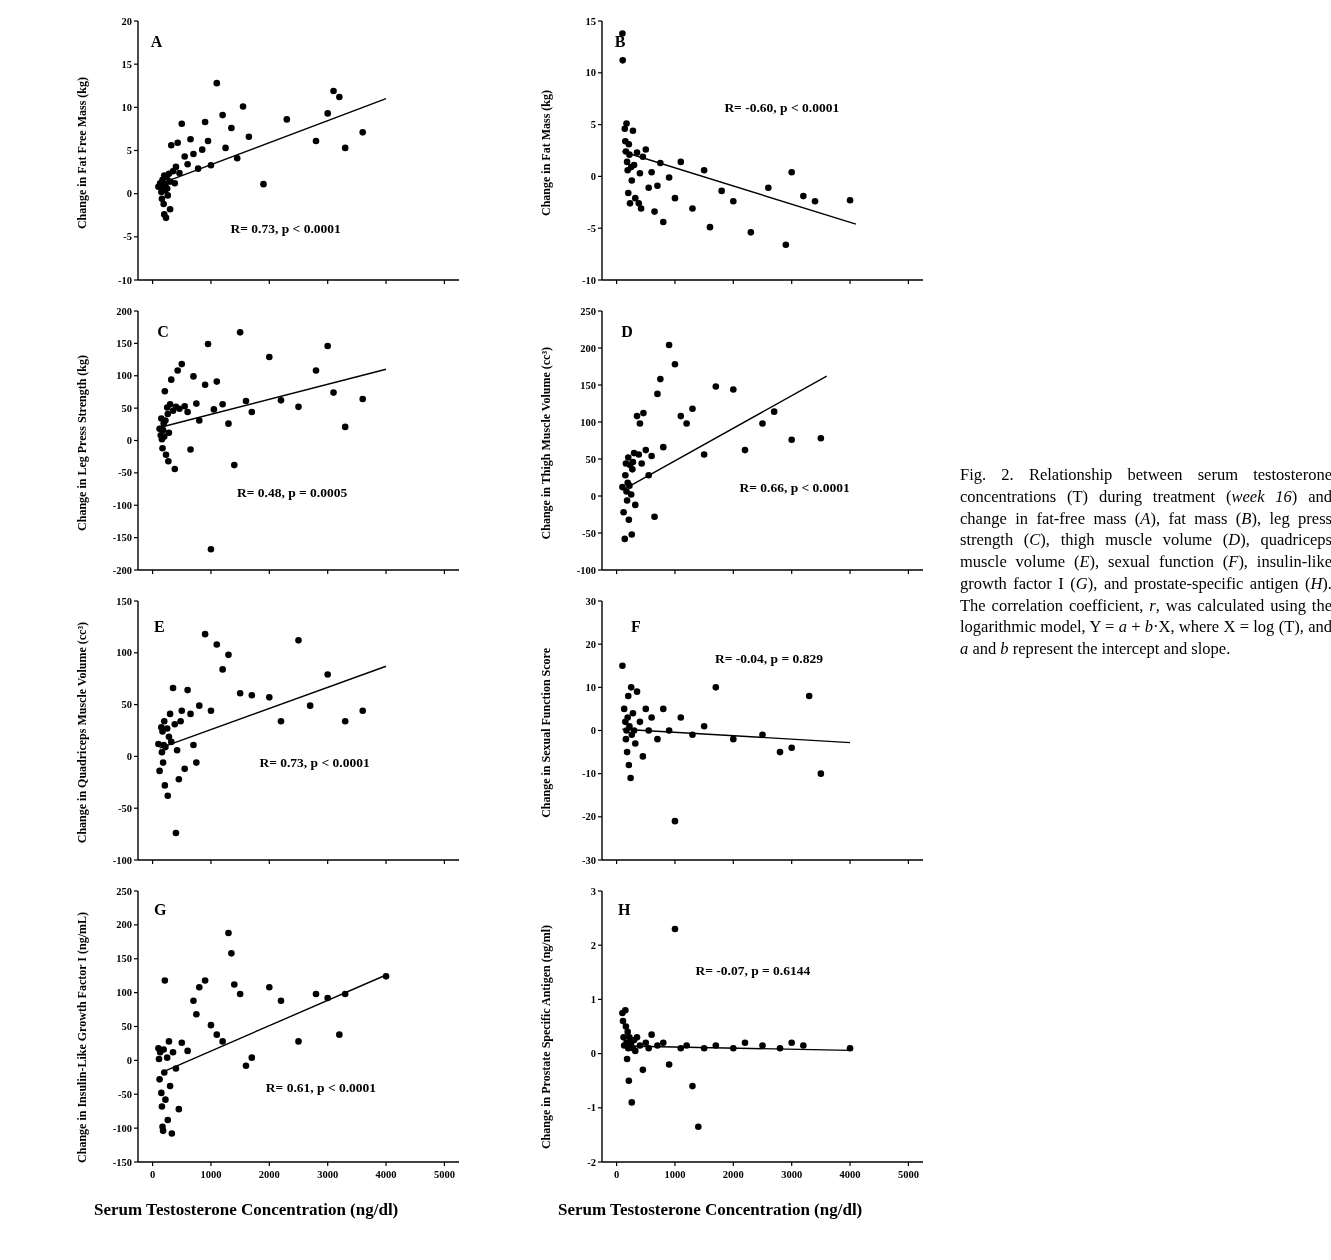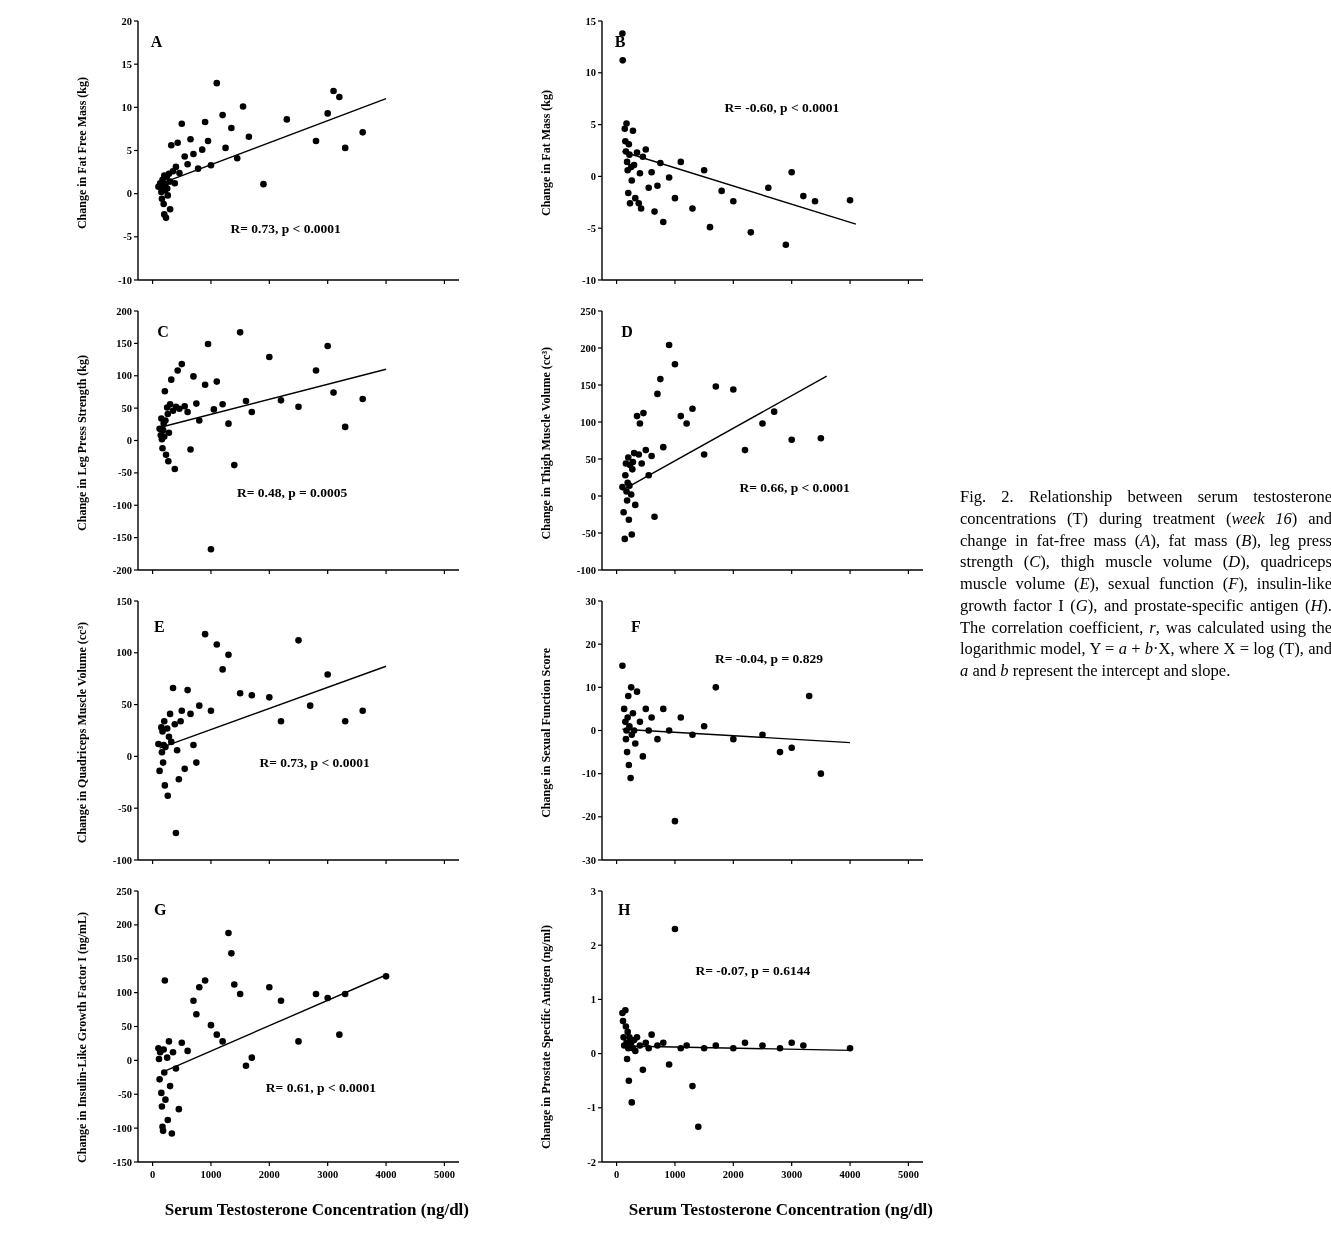--- a/index.html
+++ b/index.html
@@ -7,22 +7,22 @@
   #col-left{position:absolute;left:70px;top:12px;}
   #col-mid{position:absolute;left:534px;top:12px;}
   .chart-block{display:flex;align-items:stretch;margin-bottom:8px;}
   .ylabel-box{width:24px;display:flex;align-items:center;justify-content:center;}
   .ylabel{writing-mode:vertical-rl;transform:rotate(180deg);font-family:"Liberation Serif",serif;font-weight:bold;font-size:12px;white-space:nowrap;text-align:center;}
   svg{display:block;}
   svg text{fill:#000;}
   .tick{font-family:"Liberation Serif",serif;font-weight:bold;font-size:10.5px;}
   .panel-letter{font-family:"Liberation Serif",serif;font-weight:bold;font-size:16px;}
   .annotation{font-family:"Liberation Serif",serif;font-weight:bold;font-size:13.5px;}
-  .axis-title{font-family:"Liberation Serif",serif;font-weight:bold;font-size:17px;text-align:right;margin-top:6px;margin-left:24px;}
-  #caption-box{position:absolute;left:960px;top:486px;width:372px;font-size:16.5px;line-height:1.32;text-align:justify;}
+  .axis-title{font-family:"Liberation Serif",serif;font-weight:bold;font-size:17px;text-align:left;margin-top:6px;margin-left:24px;}
+  #caption-box{position:absolute;left:960px;top:464px;width:372px;font-size:16.5px;line-height:1.32;text-align:justify;}
 </style>
 </head>
 <body>
 
 <div id="figure">
 
   <div id="col-left">
     <div class="chart-block">
       <div class="ylabel-box">
         <span class="ylabel">Change in Fat Free Mass (kg)</span>

